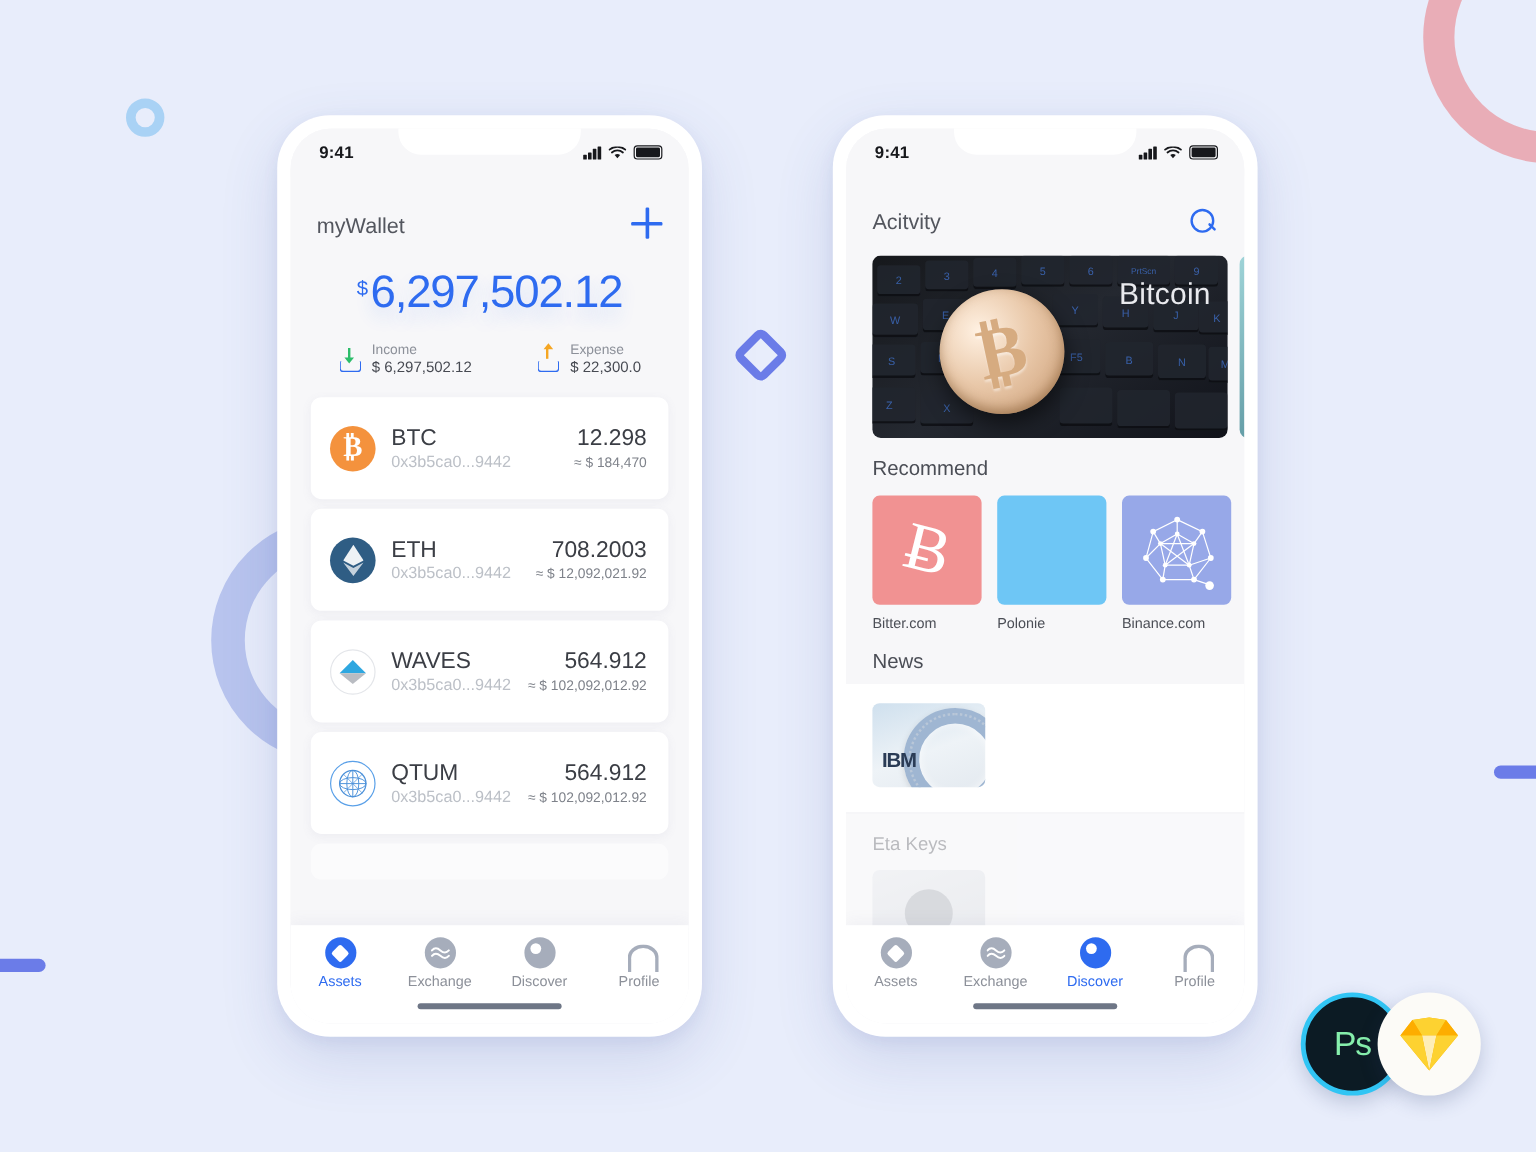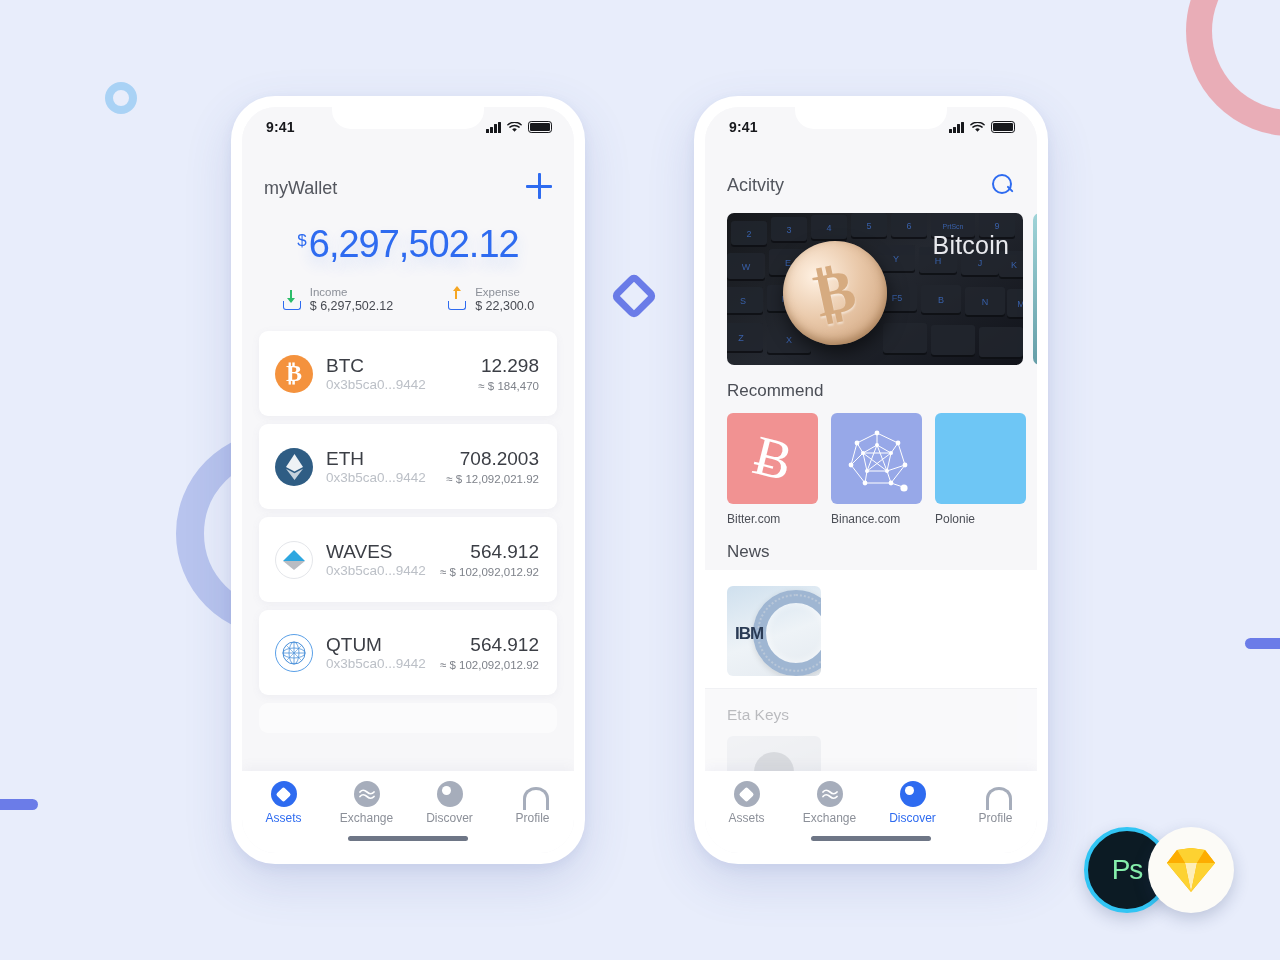--- a/index.html
+++ b/index.html
@@ -246,21 +246,21 @@
   .news-item {
     display: flex; align-items: flex-start; gap: 10px;
     background: #fff; padding: 16px 18px 12px 22px;
     border-bottom: 1px solid #f0f1f4;
     min-height: 108px;
   }
   .news-text { flex: 1; display: flex; flex-direction: column; height: 90px; }
   .news-title { font-size: 15.5px; color: #3b3e45; line-height: 1.33; }
   .news-date { font-size: 10.5px; color: #a9adb5; margin-top: auto; }
   .news-thumb {
-    flex: none; width: 94px; height: 90px; border-radius: 6px; overflow: hidden;
+    flex: none; width: 94px; height: 70px; border-radius: 6px; overflow: hidden;
     background: linear-gradient(160deg,#cfe0ee 0%,#eef3f7 55%,#e4eaf0 100%);
     position: relative;
   }
   .ibm-mark {
     position: absolute; left: 8px; top: 38px;
     font-family: "Liberation Sans", sans-serif; font-weight: bold;
     font-size: 17px; color: #2a3b55; letter-spacing: -1px;
   }
   .ring3d {
     position: absolute; right: -18px; top: 4px; width: 86px; height: 86px;
@@ -537,20 +537,24 @@
       </div>
 
       <div class="sec-title">Recommend</div>
 
       <div class="rec-row">
         <div class="rec-item">
           <div class="rec-thumb" style="background:#f19292">
             <div class="rec-b">Ƀ</div>
           </div>
           <div class="rec-label">Bitter.com</div>
+        </div>
+        <div class="rec-item">
+          <div class="rec-thumb" style="background:#6ec6f5"></div>
+          <div class="rec-label">Polonie</div>
         </div>
         <div class="rec-item">
           <div class="rec-thumb" style="background:#97a8e8">
             <svg width="68" height="68" viewBox="0 0 68 68">
               <g stroke="#ffffff" stroke-width="1" fill="none">
                 <polygon points="34,8 55,18 62,40 48,58 22,58 8,40 14,18"></polygon>
                 <polygon points="34,20 48,28 44,46 24,46 20,28"></polygon>
                 <line x1="34" y1="8" x2="34" y2="20"></line>
                   <line x1="55" y1="18" x2="48" y2="28"></line>
                 <line x1="62" y1="40" x2="44" y2="46"></line>
@@ -577,24 +581,20 @@
                 <circle cx="48" cy="28" r="2"></circle>
                   <circle cx="44" cy="46" r="2"></circle>
                 <circle cx="24" cy="46" r="2"></circle>
                   <circle cx="20" cy="28" r="2"></circle>
                 <circle cx="61" cy="63" r="3.6"></circle>
               </g>
             </svg>
           </div>
           <div class="rec-label">Binance.com</div>
         </div>
-        <div class="rec-item">
-          <div class="rec-thumb" style="background:#6ec6f5"></div>
-          <div class="rec-label">Polonie</div>
-        </div>
       </div>
 
       <div class="sec-title">News</div>
 
       <div class="news-list">
         <div class="news-item">
           <div class="news-thumb">
             <div class="ring3d"></div>
             <div class="ibm-mark">IBM</div>
           </div>

